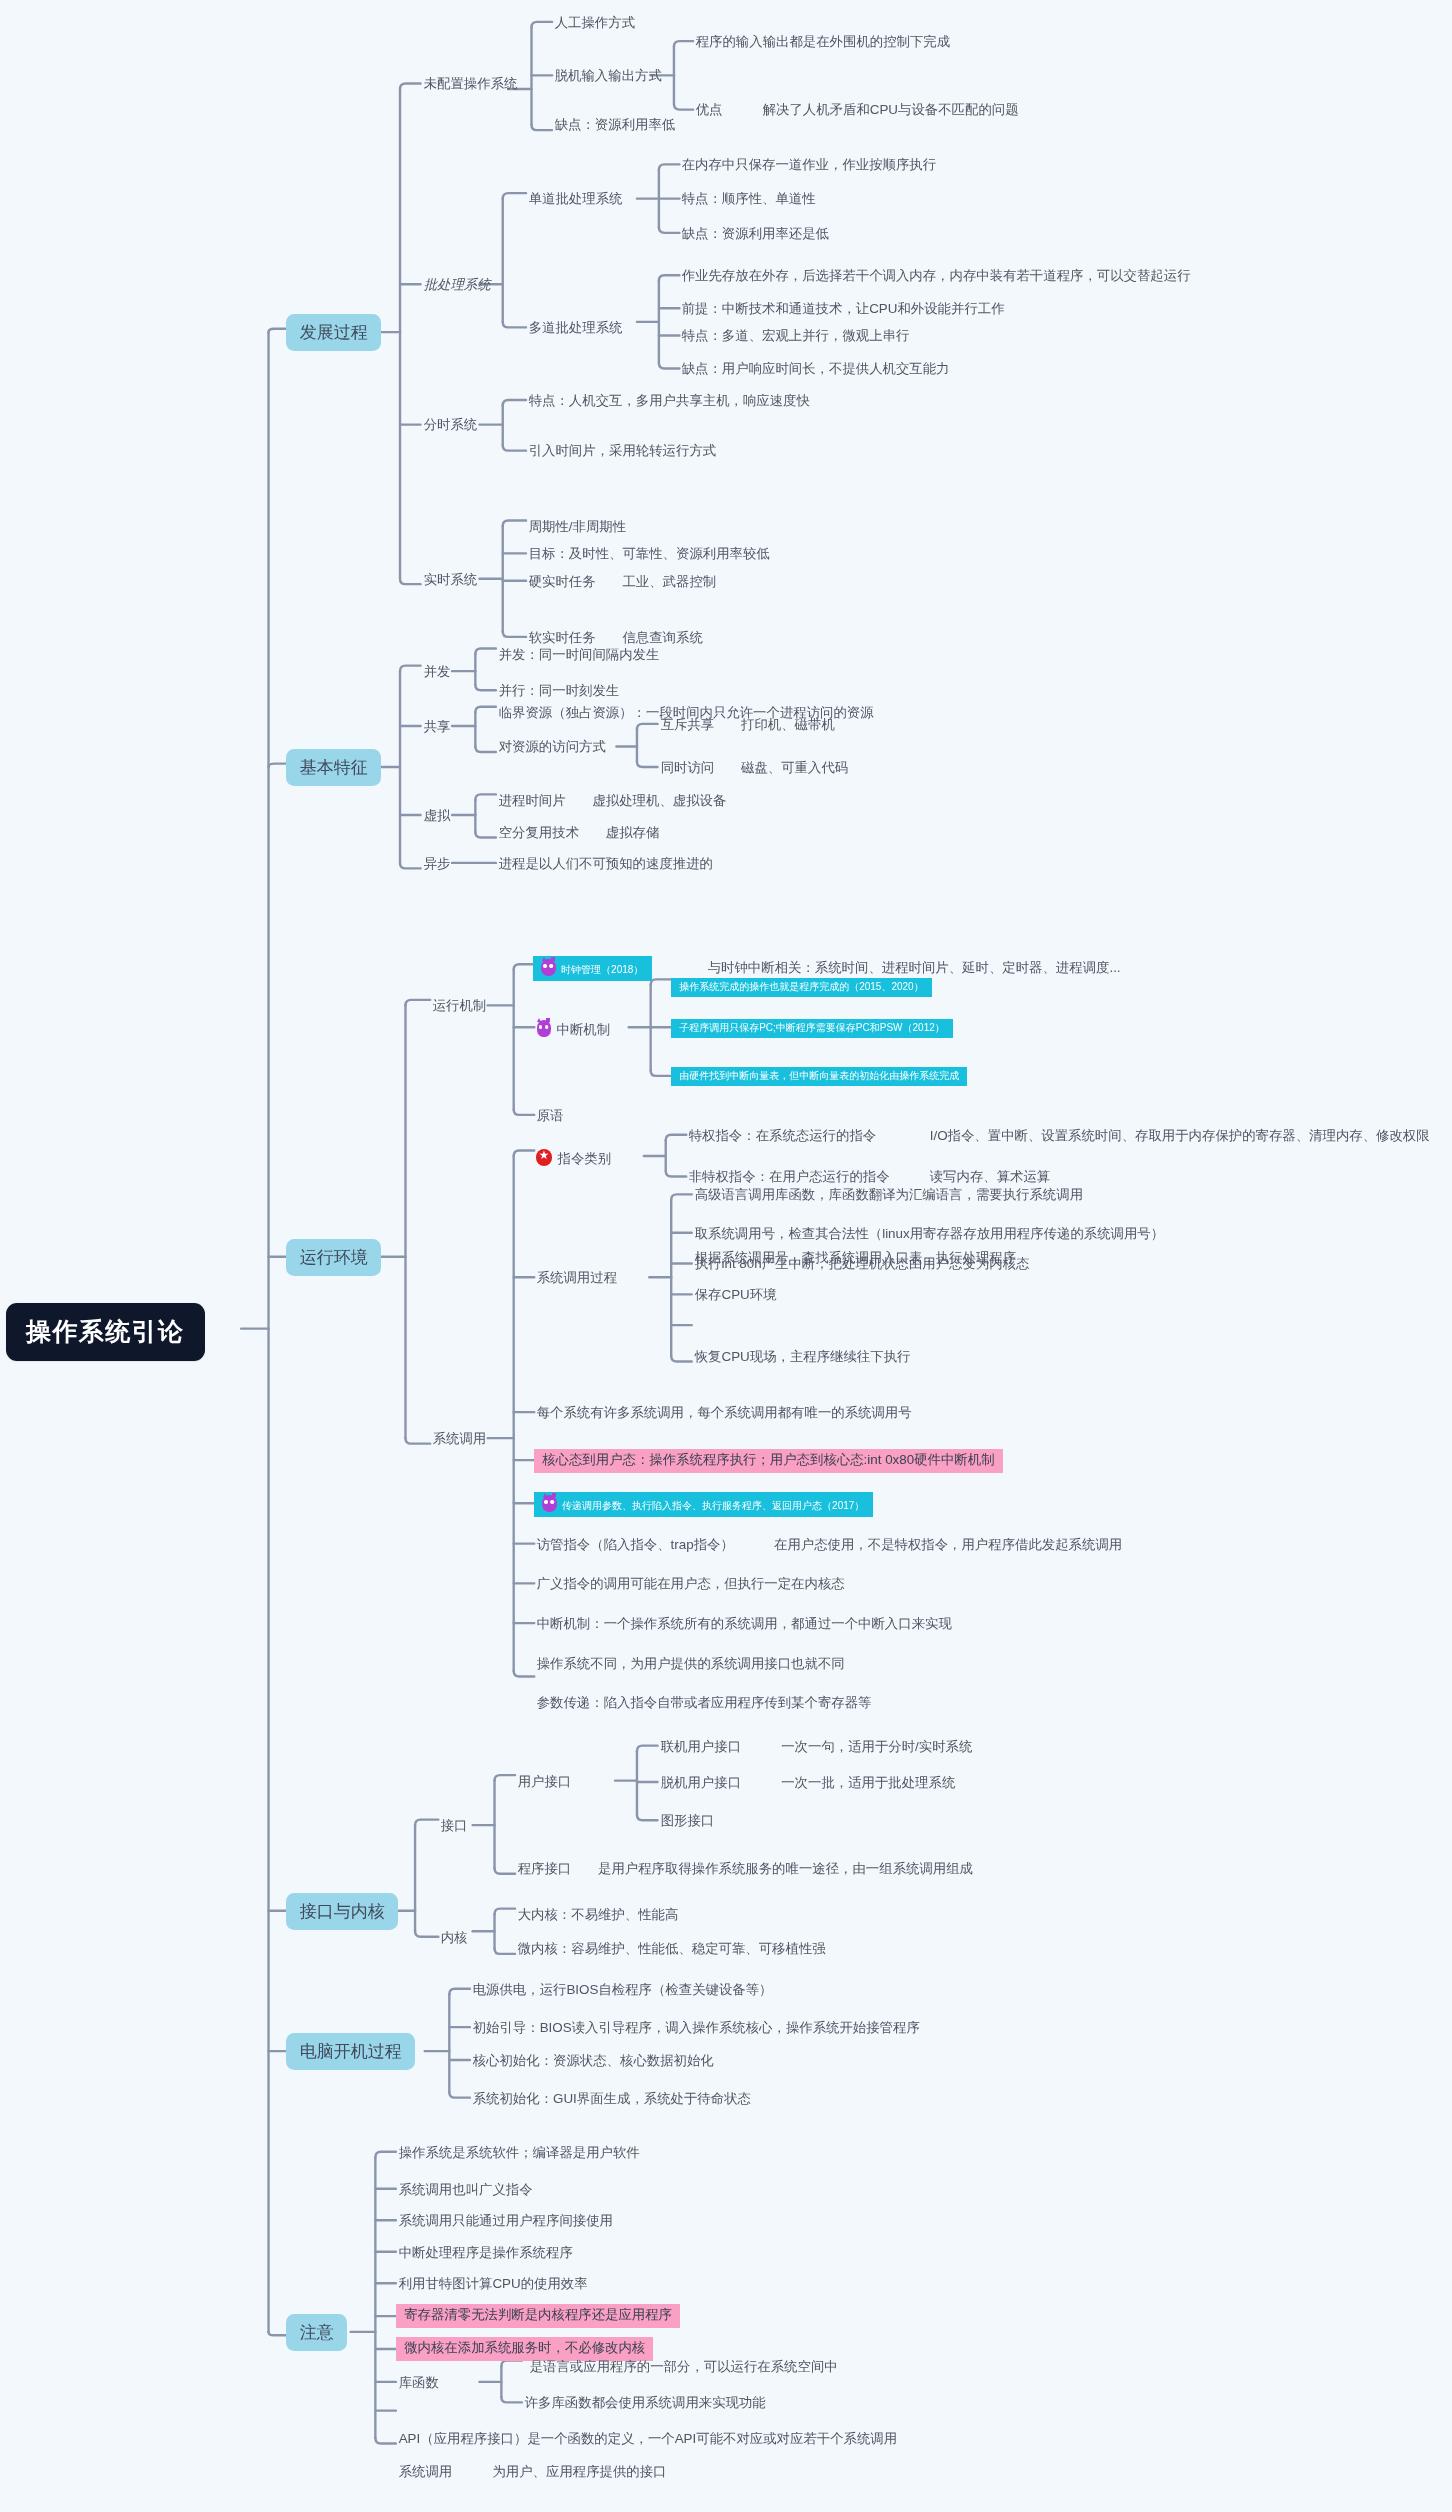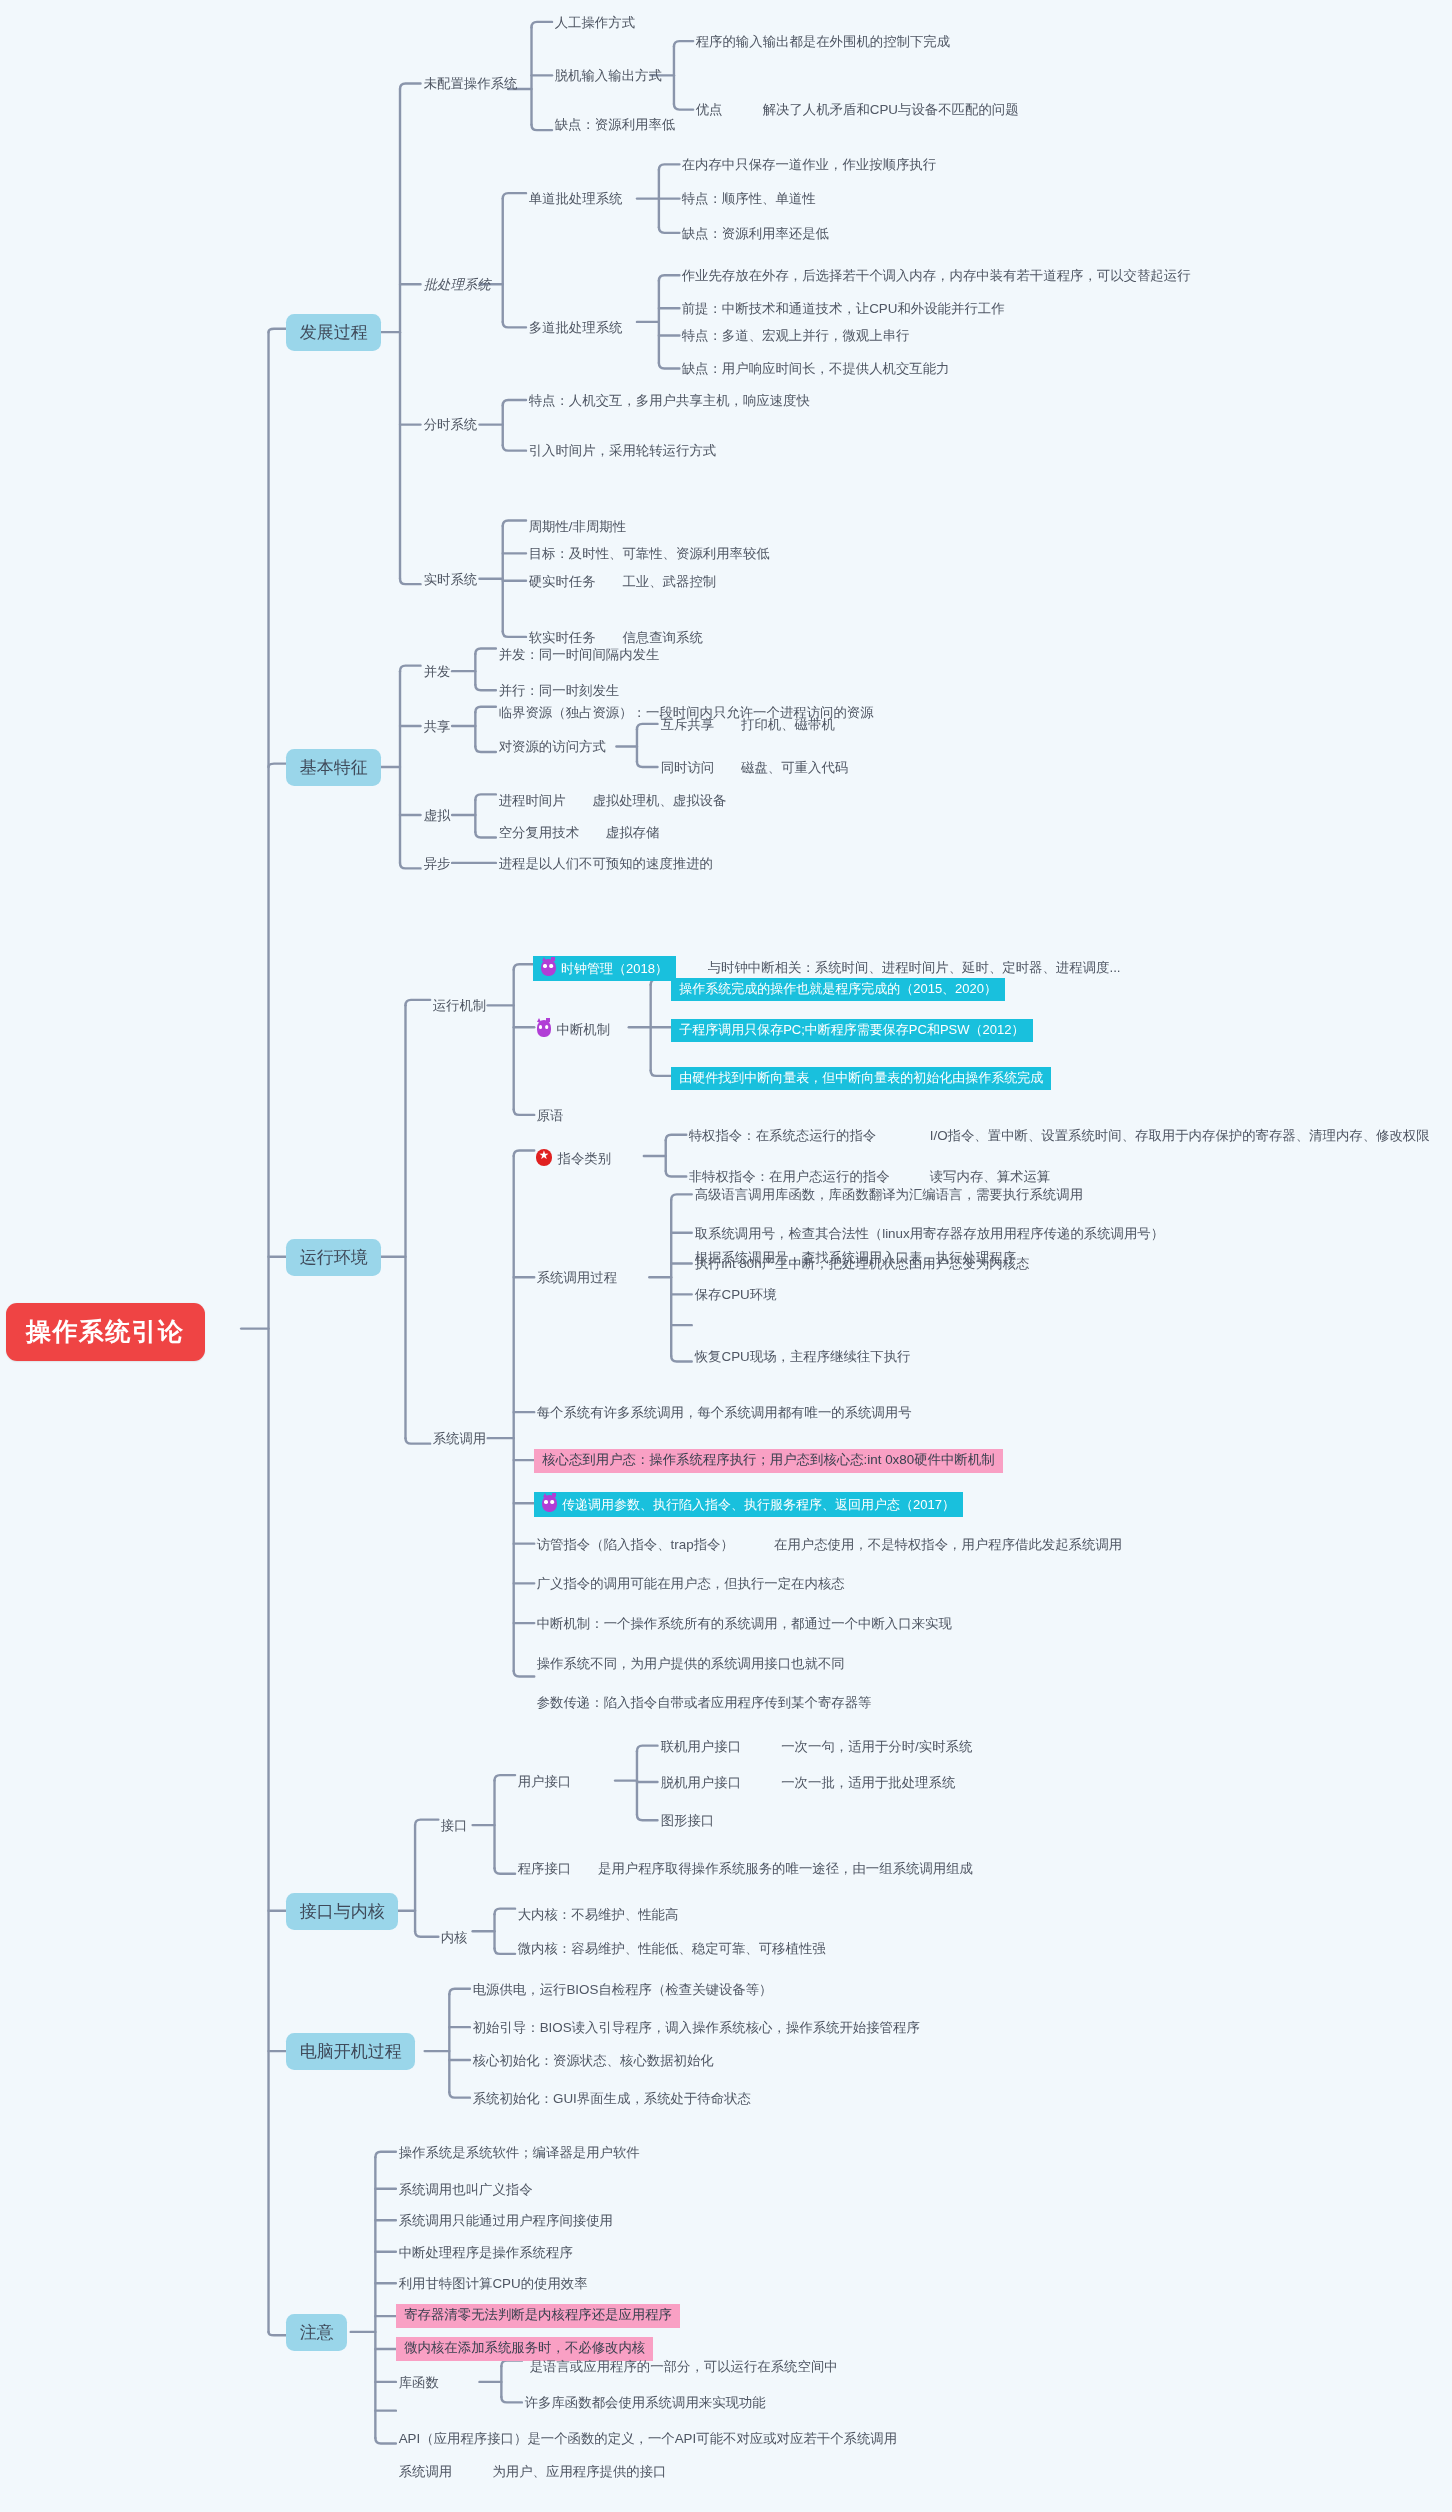--- a/index.html
+++ b/index.html
@@ -14,35 +14,35 @@
   #map{position:relative;width:1452px;height:2512px;}
 
   
   svg#wires{position:absolute;left:0;top:0;width:1452px;height:2512px;pointer-events:none;}
   svg#wires path{fill:none;stroke:#8a95ab;stroke-width:3.5;stroke-linecap:round;}
 
   
   .node{position:absolute;white-space:nowrap;box-sizing:border-box;}
 
   .root{
-    background:#ef4444;color:#ffffff;font-weight:bold;
+    background:#0f172a;color:#ffffff;font-weight:bold;
     font-size:25px;border-radius:11px;
     padding:12.3px 20.5px;letter-spacing:1.4px;
     box-shadow:0 0.7px 1.4px rgba(0,0,0,.08);
   }
   .branch{
     background:#9ad6ea;color:#3f4a5a;
     font-size:17px;border-radius:8.2px;
     padding:6.8px 13.7px;text-align:center;
   }
   .leaf{
     font-size:13.4px;color:#4f5663;
     padding:1.4px 2.7px;line-height:1.25;
   }
-  .leaf.hl-cyan{background:#19c0dd;color:#ffffff;padding:3.4px 8.2px;font-size:13px;}
+  .leaf.hl-cyan{background:#19c0dd;color:#ffffff;padding:3.4px 8.2px;font-size:10px;}
   .leaf.hl-pink{background:#f9a0c4;color:#3b4150;padding:3.4px 8.2px;font-size:13.4px;}
 
   .ico{display:inline-block;vertical-align:-2.1px;margin-right:5.5px;}
   .ico-devil{
     width:14.4px;height:16.4px;border-radius:50% 50% 45% 45%;
     background:#b13ed6;position:relative;
   }
   .ico-devil::before{
     content:"";position:absolute;left:2.1px;top:4.8px;width:3.4px;height:3.4px;
     border-radius:50%;background:#fff;box-shadow:6.2px 0 0 #fff;

